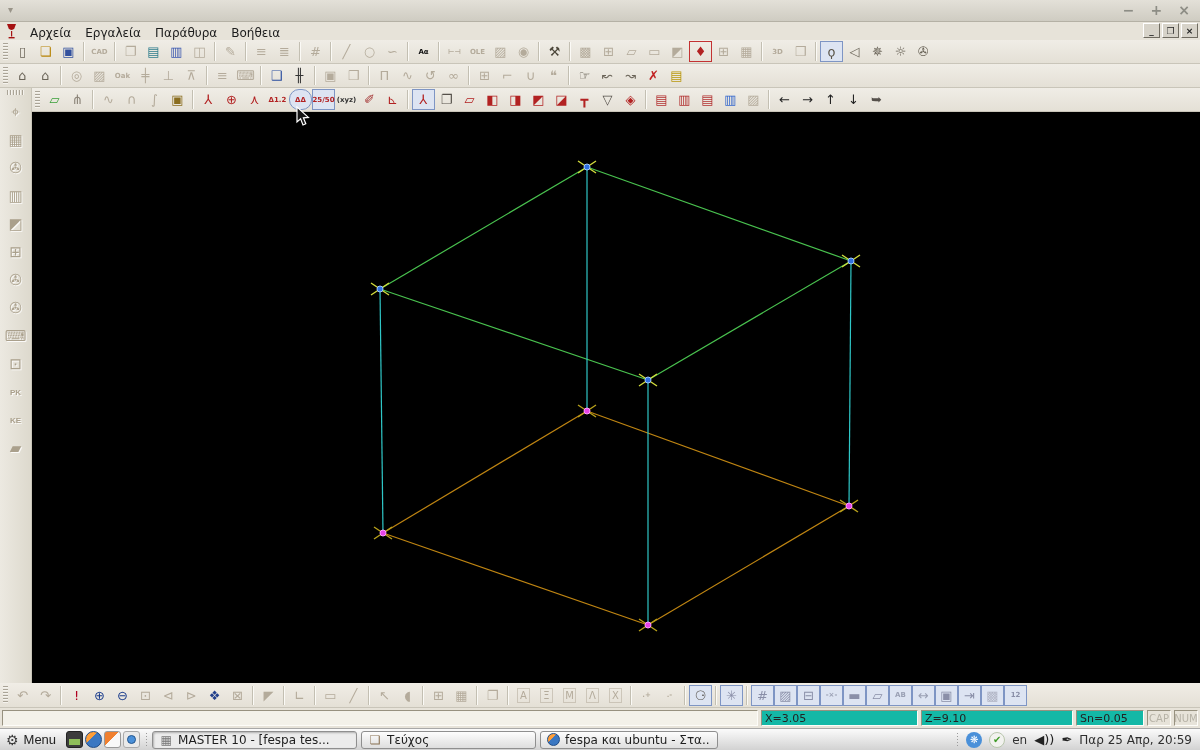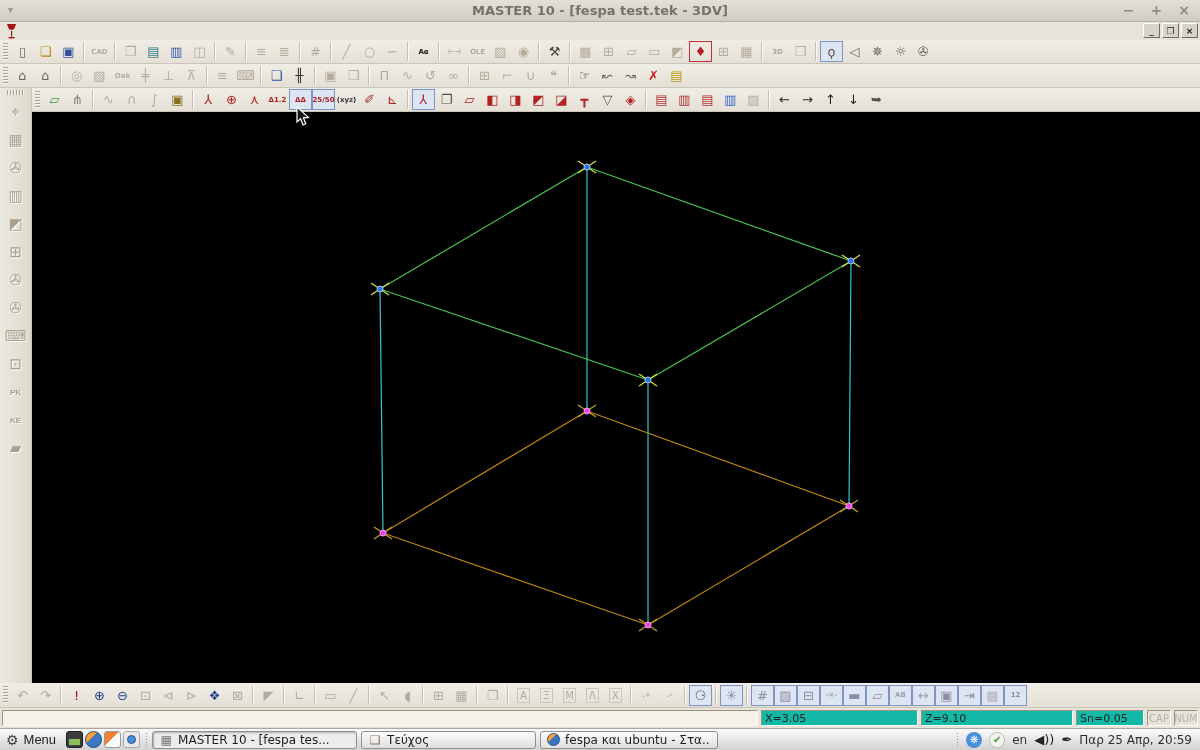--- a/index.html
+++ b/index.html
@@ -97,36 +97,36 @@
   .tray-glyph { font-size:13px; color:#222; }
   .clock { font-size:12px; color:#2e2e2e; white-space:nowrap; }
 </style>
 </head>
 <body>
 
 <div id="root">
 
   <div class="titlebar">
     <span class="win-menu-arrow">▾</span>
-    <div class="title-text">MASTER 10 - [fespa test.tek - 3DV]</div>
     <div class="win-controls">
       <span class="win-ctl">−</span>
       <span class="win-ctl">+</span>
       <span class="win-ctl">×</span>
     </div>
   </div>
 
   <div class="menubar">
     <span class="app-icon">
       <svg width="11" height="15" viewBox="0 0 11 15">
         <path d="M1,0 h9 l-1.6,4.2 a3.3,3.3 0 0 1 -5.8,0 Z" fill="#a51212"></path>
         <rect x="5" y="7" width="1.2" height="5.5" fill="#a51212"></rect>
         <rect x="2.6" y="13" width="6" height="1.4" fill="#a51212"></rect>
       </svg>
     </span>
+    <span><span class="menu-item">Αρχεία</span><span class="menu-item">Εργαλεία</span><span class="menu-item">Παράθυρα</span><span class="menu-item">Βοήθεια</span></span>
     <div class="mdi-controls">
       <span class="mdi-btn">_</span>
       <span class="mdi-btn">❐</span>
       <span class="mdi-btn">×</span>
     </div>
   </div>
 
   <div class="tb-row">
       <span class="tbgrip"></span>
       <button class="tbtn s-n" style="color: rgb(106, 100, 88);">▯</button>
@@ -243,21 +243,21 @@
           <span class="tbsep"></span>
           <button class="tbtn s-d">∿</button>
           <button class="tbtn s-d">∩</button>
           <button class="tbtn s-d">∫</button>
           <button class="tbtn s-n" style="color: rgb(138, 109, 31);">▣</button>
           <span class="tbsep"></span>
           <button class="tbtn s-n" style="color: rgb(178, 34, 34);">⅄</button>
           <button class="tbtn s-n" style="color: rgb(178, 34, 34);">⊕</button>
           <button class="tbtn s-n" style="color: rgb(178, 34, 34);">⋏</button>
           <button class="tbtn s-n tiny" style="color: rgb(178, 34, 34);">Δ1.2</button>
-          <button class="tbtn s-a tiny" style="color: rgb(178, 34, 34);">ΔΔ</button>
+          <button class="tbtn s-a tiny" style="color: rgb(178, 34, 34); border-radius: 10px;">ΔΔ</button>
           <button class="tbtn s-a tiny" style="color: rgb(178, 34, 34);">25/50</button>
           <button class="tbtn s-n tiny" style="color: rgb(51, 51, 51);">(xyz)</button>
           <button class="tbtn s-n" style="color: rgb(163, 51, 51);">✐</button>
           <button class="tbtn s-n" style="color: rgb(178, 34, 34);">⊾</button>
           <span class="tbsep"></span>
           <button class="tbtn s-a" style="color: rgb(178, 34, 34);">⅄</button>
           <button class="tbtn s-n" style="color: rgb(85, 80, 74);">❐</button>
           <button class="tbtn s-n" style="color: rgb(178, 34, 34);">▱</button>
           <button class="tbtn s-n" style="color: rgb(178, 34, 34);">◧</button>
           <button class="tbtn s-n" style="color: rgb(178, 34, 34);">◨</button>

